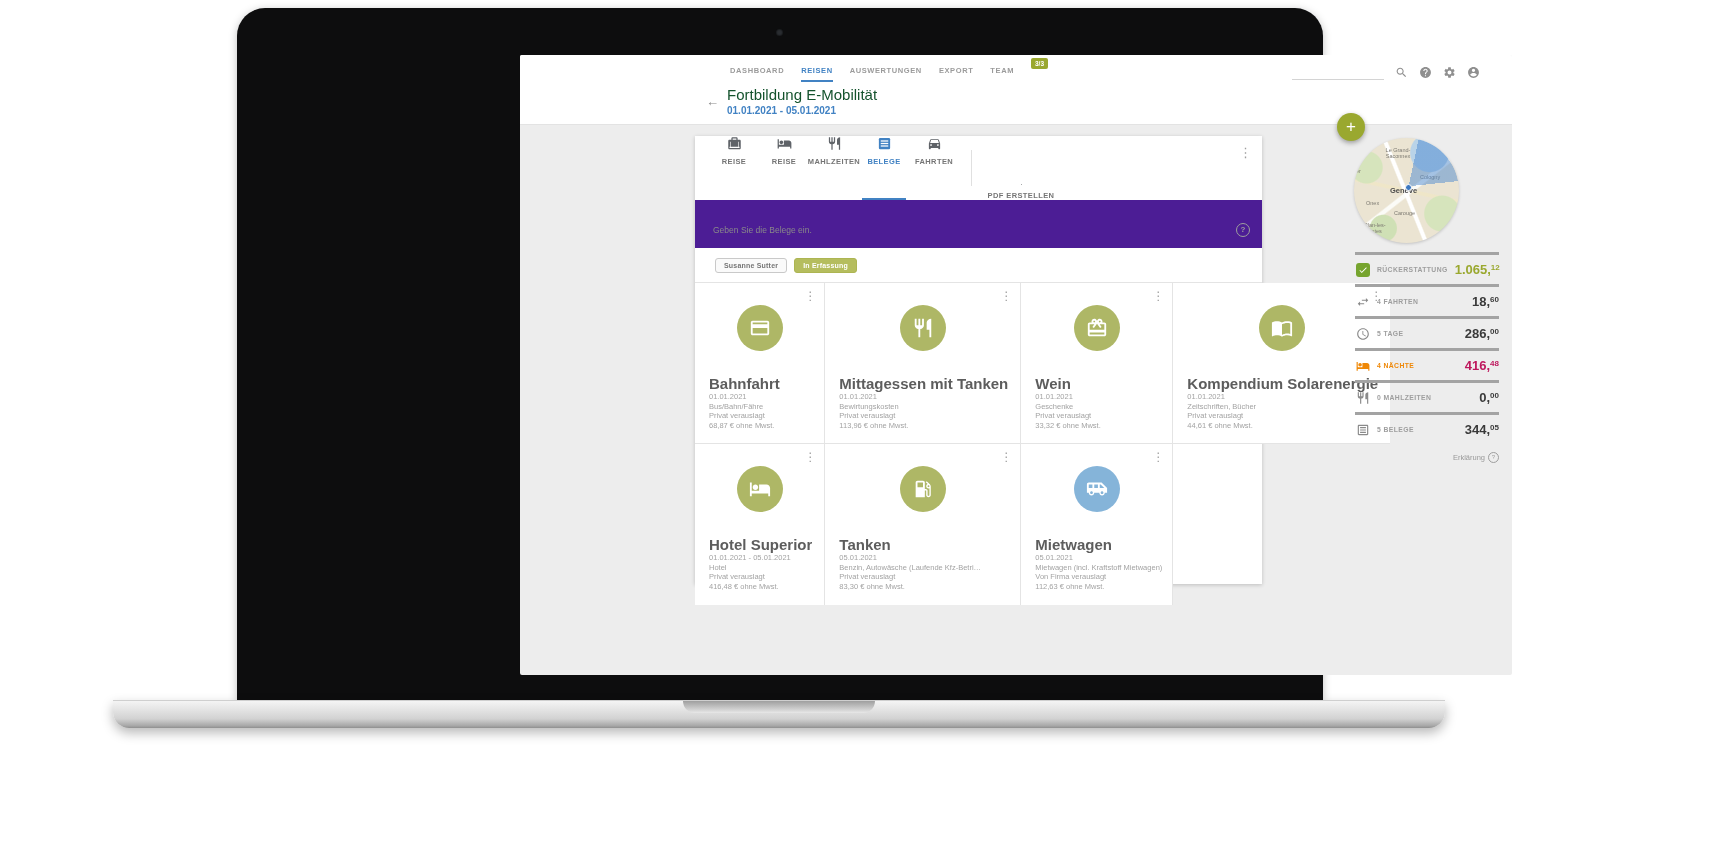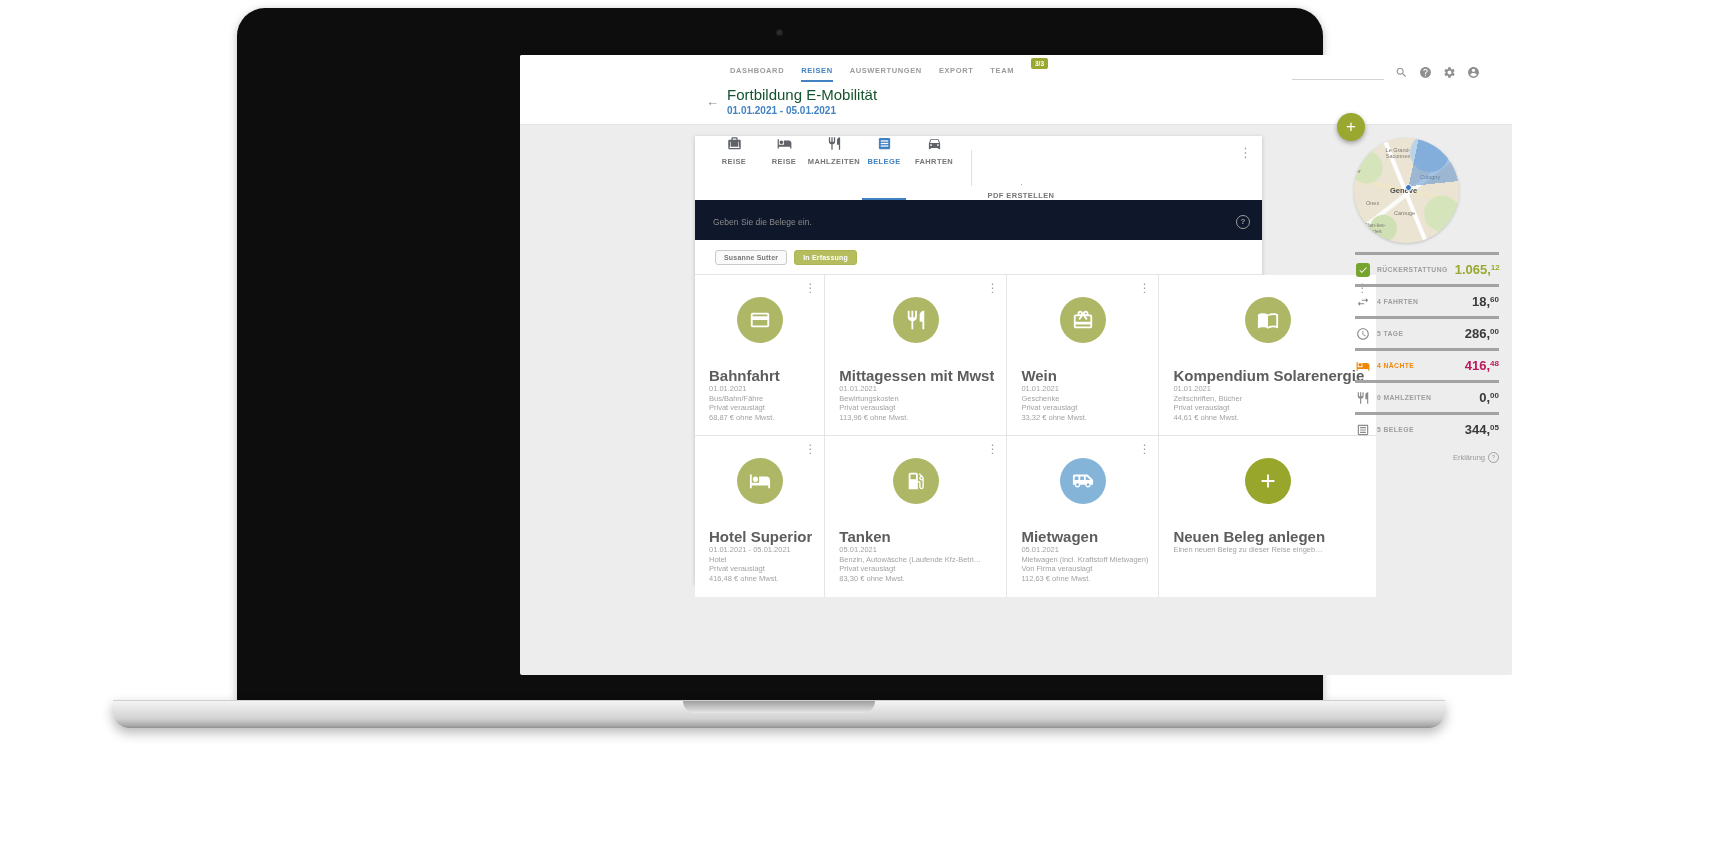--- a/index.html
+++ b/index.html
@@ -53,21 +53,21 @@
        position:relative;cursor:pointer;}
   .tab.wide{width:74px;margin-top:48px;}
   .tab svg{width:15px;height:15px;fill:#5f6368;}
   .tab-label{font-size:7.5px;font-weight:700;letter-spacing:.4px;color:#757575;white-space:nowrap;}
   .tab.active svg{fill:#4182c3;}
   .tab.active .tab-label{color:#4182c3;}
   .tab.active::after{content:"";position:absolute;left:3px;right:3px;bottom:0;height:2px;background:#4182c3;}
   .tab-divider{width:1px;background:#e0e0e0;margin:14px 12px;}
   .panel-kebab{position:absolute;right:10px;top:10px;font-size:13px;color:#9e9e9e;cursor:pointer;line-height:13px;}
 
-  .banner{height:36px;background:#0f172a;display:flex;align-items:center;padding:4px 12px 0 18px;}
+  .banner{height:36px;background:#4c1d95;display:flex;align-items:center;padding:12px 12px 0 18px;}
   .banner-text{font-size:8.5px;color:#8a8a8a;flex:1;}
   .circle-q{width:12px;height:12px;border:1px solid #9e9e9e;border-radius:50%;color:#9e9e9e;font-size:8px;
        line-height:12px;text-align:center;font-weight:700;cursor:pointer;}
 
   .chips{height:34px;display:flex;align-items:center;gap:7px;padding-left:20px;background:#fff;}
   .chip{font-size:7px;font-weight:700;border-radius:3px;padding:3px 8px;letter-spacing:.2px;cursor:pointer;}
   .chip.user{background:#fafafa;border:1px solid #c9c9c9;color:#757575;}
   .chip.status{background:#b5bd5e;color:#fff;border:1px solid #adb552;}
 
   .grid{display:grid;grid-template-columns:repeat(4,1fr);grid-auto-rows:161px;border-top:1px solid #e4e4e4;}
@@ -249,21 +249,21 @@
             <div class="cell-line">68,87 € ohne Mwst.</div>
           </div>
 
           <div class="cell">
             <span class="cell-kebab">⋮</span>
             <div class="big-circle">
               <svg viewBox="0 0 24 24">
                   <path d="M16 6v8h3v8h2V2c-2.76 0-5 2.24-5 4zm-5 3H9V2H7v7H5V2H3v7c0 2.21 1.79 4 4 4v9h2v-9c2.21 0 4-1.79 4-4V2h-2v7z"></path>
                 </svg>
             </div>
-            <div class="cell-title">Mittagessen mit Mwst</div>
+            <div class="cell-title">Mittagessen mit Tanken</div>
             <div class="cell-line">01.01.2021</div>
             <div class="cell-line">Bewirtungskosten</div>
             <div class="cell-line">Privat verauslagt</div>
             <div class="cell-line">113,96 € ohne Mwst.</div>
           </div>
 
           <div class="cell">
             <span class="cell-kebab">⋮</span>
             <div class="big-circle">
               <svg viewBox="0 0 24 24">
@@ -326,29 +326,20 @@
                   <path d="M17 5H3c-1.1 0-2 .89-2 2v9h2c0 1.65 1.34 3 3 3s3-1.35 3-3h5.5c0 1.65 1.34 3 3 3s3-1.35 3-3H23v-5l-6-6zM3 11V7h4v4H3zm3 6.5c-.83 0-1.5-.67-1.5-1.5s.67-1.5 1.5-1.5 1.5.67 1.5 1.5-.67 1.5-1.5 1.5zM13 11H9V7h4v4zm4.5 6.5c-.83 0-1.5-.67-1.5-1.5s.67-1.5 1.5-1.5 1.5.67 1.5 1.5-.67 1.5-1.5 1.5zM15 11V7h1l4 4h-5z"></path>
                 </svg>
             </div>
             <div class="cell-title">Mietwagen</div>
             <div class="cell-line">05.01.2021</div>
             <div class="cell-line">Mietwagen (incl. Kraftstoff Mietwagen)</div>
             <div class="cell-line">Von Firma verauslagt</div>
             <div class="cell-line">112,63 € ohne Mwst.</div>
           </div>
 
-          <div class="cell">
-            <div class="big-circle add">
-              <svg viewBox="0 0 24 24">
-                  <path d="M19 13h-6v6h-2v-6H5v-2h6V5h2v6h6v2z"></path>
-                </svg>
-            </div>
-            <div class="cell-title">Neuen Beleg anlegen</div>
-            <div class="cell-line">Einen neuen Beleg zu dieser Reise eingeb…</div>
-          </div>
 
         </div>
       </section>
 
       <div class="map">
         <span class="mlabel ml-0">Le Grand-Saconnex</span>
         <span class="mlabel ml-1">errier</span>
         <span class="mlabel ml-2">Cologny</span>
         <span class="mlabel ml-3">Onex</span>
         <span class="mlabel ml-4">Carouge</span>

